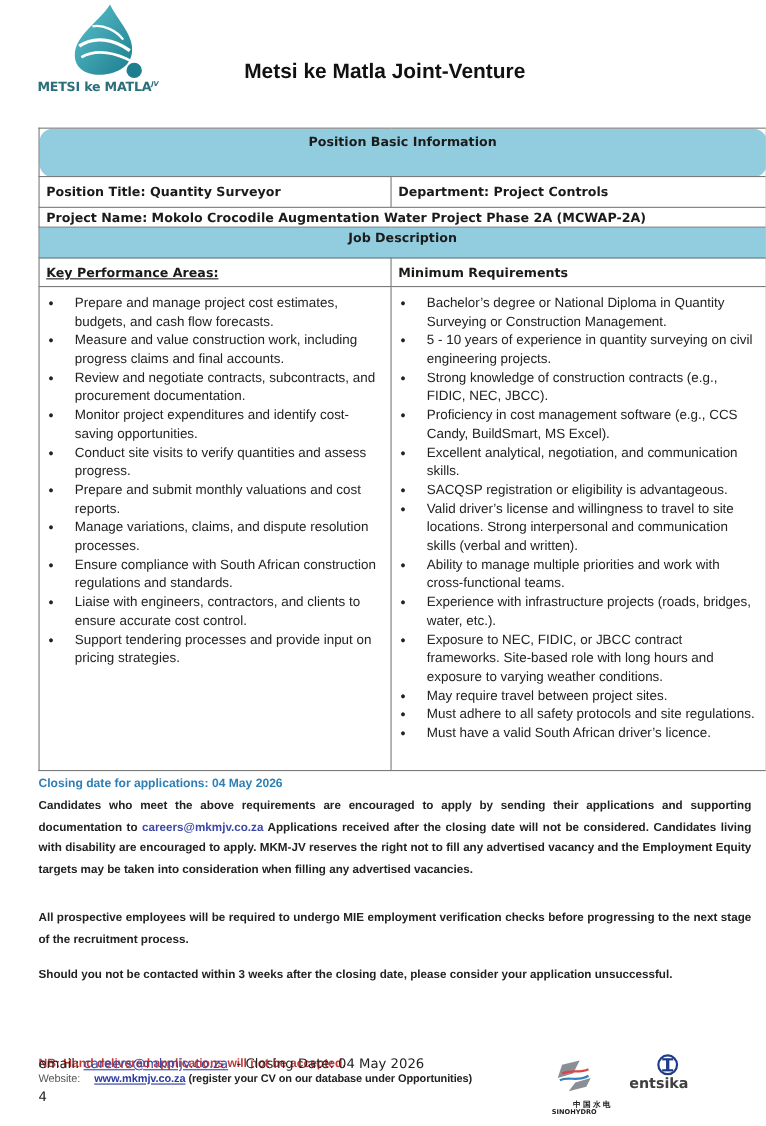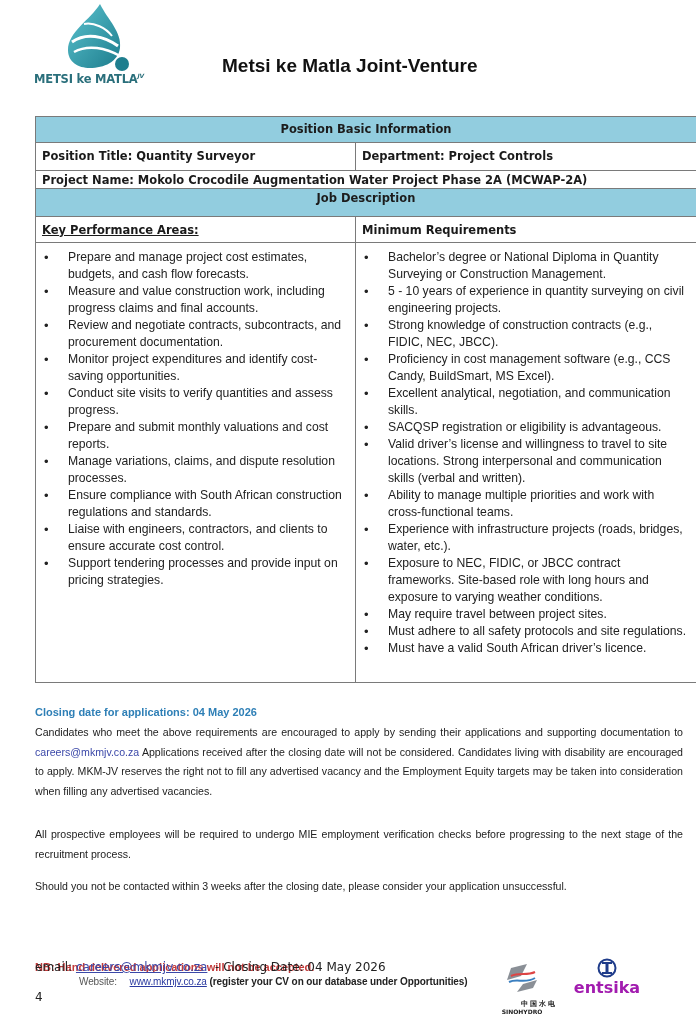--- a/index.html
+++ b/index.html
@@ -36,21 +36,21 @@
       border-collapse: collapse;
       font-family: "DejaVu Sans", sans-serif;
     }
     .job-table td {
       border: 1.2px solid #7a7a7a; vertical-align: top;
     }
     .th-band {
       background: #92cddf; text-align: center; font-weight: bold;
       font-size: 11.5px; color: #1c1c1c;
     }
-    .row-pbi td.th-band { height: 26px; padding-top: 5px; }
+    .row-pbi td.th-band { height: 44px; padding-top: 5px; border-radius: 12px; }
     .row-jd td.th-band { height: 28px; padding-top: 2px; }
     .cell-label { font-size: 11.5px; font-weight: bold; padding: 6px 6px 0 6px; height: 28px; }
     .row-project td { font-size: 11.5px; font-weight: bold; padding: 2px 6px 0 6px; height: 18px; }
     .row-sub td { height: 26px; margin-left: 12px; }
     .underline { text-decoration: underline; }
     .col-left { width: 320px; }
     .list-cell { padding: 6px 6px 6px 4px; height: 440px; }
     ul.bullets { list-style: none; font-family: "Liberation Sans", sans-serif; font-size: 12.2px; line-height: 17px; color: #222; }
     ul.bullets li { position: relative; padding-left: 28px; }
     ul.bullets li::before {
@@ -59,21 +59,21 @@
 
     
     .closing-head {
       position: absolute; left: 35px; top: 706px;
       font-family: "Liberation Sans", sans-serif; font-weight: bold;
       font-size: 11px; color: #2e7fb6;
     }
     .para {
       position: absolute; left: 35px; width: 648px;
       font-family: "Liberation Sans", sans-serif; font-size: 10.6px;
-      color: #222; line-height: 19.5px; text-align: justify;
+      color: #222; line-height: 19.5px; text-align: justify; font-weight: bold;
     }
     .para.p1 { top: 723px; }
     .para.p2 { top: 825px; }
     .para.p3 { top: 877px; }
     .link { color: #3b48a8; }
     .nb {
       position: absolute; left: 35px; top: 917px;
       font-family: "Liberation Sans", sans-serif; font-weight: bold;
       font-size: 11px; color: #c23b3b; margin-top: 44px;
     }
@@ -82,32 +82,32 @@
     .footer-email {
       position: absolute; left: 35px; top: 960px;
       font-family: "DejaVu Sans", sans-serif; font-size: 12px; color: #222;
     }
     .footer-email .link { text-decoration: underline; }
     .footer-web {
       position: absolute; left: 35px; top: 976px;
       font-family: "Liberation Sans", sans-serif; font-size: 10px; color: #222;
       letter-spacing: -0.1px;
     }
-    .footer-web .lbl { color: #555; margin-left: 44px; }
-    .footer-web .link { font-weight: normal; text-decoration: underline; color: #2b3aa0; padding-left: 10px; }
+    .footer-web .lbl { color: #555; }
+    .footer-web .link { font-weight: bold; text-decoration: underline; color: #2b3aa0; padding-left: 10px; }
     .footer-web .bold { font-weight: bold; }
     .page-num {
       position: absolute; left: 35px; top: 990px;
       font-family: "DejaVu Sans", sans-serif; font-size: 12px; color: #222;
     }
     .sinohydro { position: absolute; left: 497px; top: 962px; width: 50px; height: 60px; }
     .sinohydro .cn { position: absolute; left: 0; top: 37px; width: 50px; text-align: center; font-size: 7px; font-weight: bold; color: #222; letter-spacing: 2px; font-family: "DejaVu Sans", sans-serif; margin-left: 17px; }
     .sinohydro .en { position: absolute; left: 0; top: 46px; width: 50px; text-align: center; font-size: 6px; font-weight: bold; color: #222; font-family: "DejaVu Sans", sans-serif; }
     .entsika { position: absolute; left: 572px; top: 958px; width: 70px; height: 40px; }
-    .entsika .name { position: absolute; left: 0; top: 20px; width: 70px; text-align: center; font-family: "DejaVu Sans", sans-serif; font-weight: bold; font-size: 16px; color: #a21caf; }
+    .entsika .name { position: absolute; left: 0; top: 20px; width: 70px; font-family: "DejaVu Sans", sans-serif; font-weight: bold; font-size: 13px; color: #404040; }
   </style>
 </head>
 <body>
 
 <div class="page">
 
   <div class="logo">
     <svg width="75" height="72" viewBox="0 0 75 72">
       <defs>
         <linearGradient id="dg" x1="0" y1="0" x2="1" y2="1">

